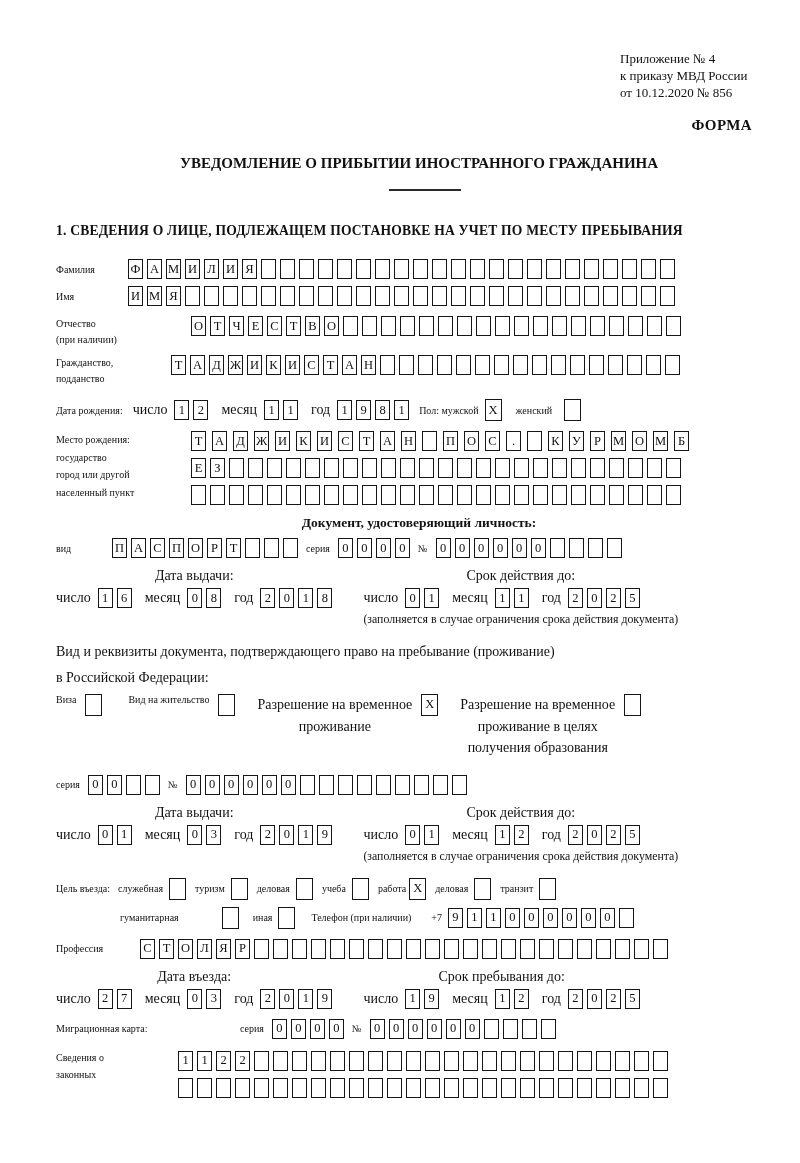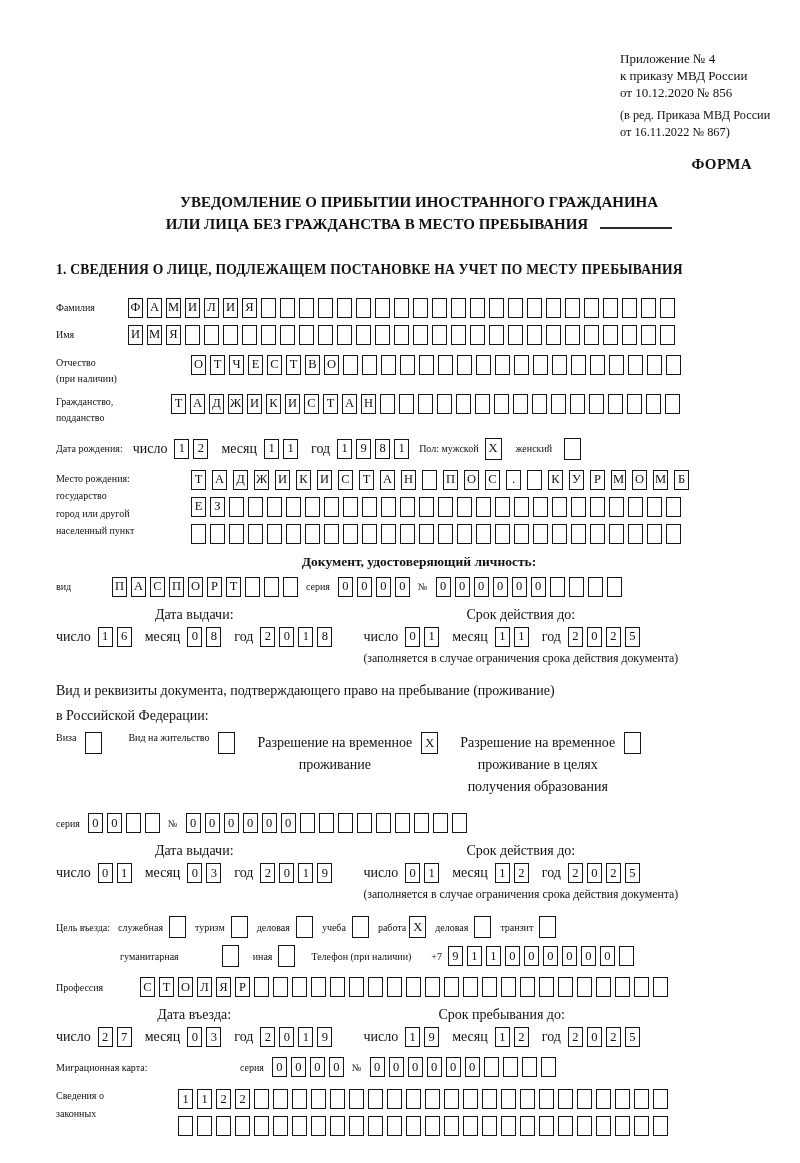--- a/index.html
+++ b/index.html
@@ -52,32 +52,28 @@
 </style>
 </head>
 <body>
 
 <div class="page">
 
   <div class="appendix">
     <div>Приложение № 4</div>
     <div>к приказу МВД России</div>
     <div>от 10.12.2020 № 856</div>
-    <div class="amend">
-      <div>(в ред. Приказа МВД России</div>
-      <div>от 16.11.2022 № 867)</div>
-    </div>
   </div>
 
   <div class="forma">ФОРМА</div>
 
   <div class="title">
     <div>УВЕДОМЛЕНИЕ О ПРИБЫТИИ ИНОСТРАННОГО ГРАЖДАНИНА</div>
     <div>
-      <span>ИЛИ ЛИЦА БЕЗ ГРАЖДАНСТВА В МЕСТО ПРЕБЫВАНИЯ</span><span class="blank-line"></span>
+      <span class="blank-line"></span>
     </div>
   </div>
 
   <div class="sec-h">1. СВЕДЕНИЯ О ЛИЦЕ, ПОДЛЕЖАЩЕМ ПОСТАНОВКЕ НА УЧЕТ ПО МЕСТУ ПРЕБЫВАНИЯ</div>
 
   <div class="row mt20">
     <span class="lbl w72">Фамилия</span>
     <span class="boxes">
         <span class="cbox">Ф</span>
         <span class="cbox">А</span>

